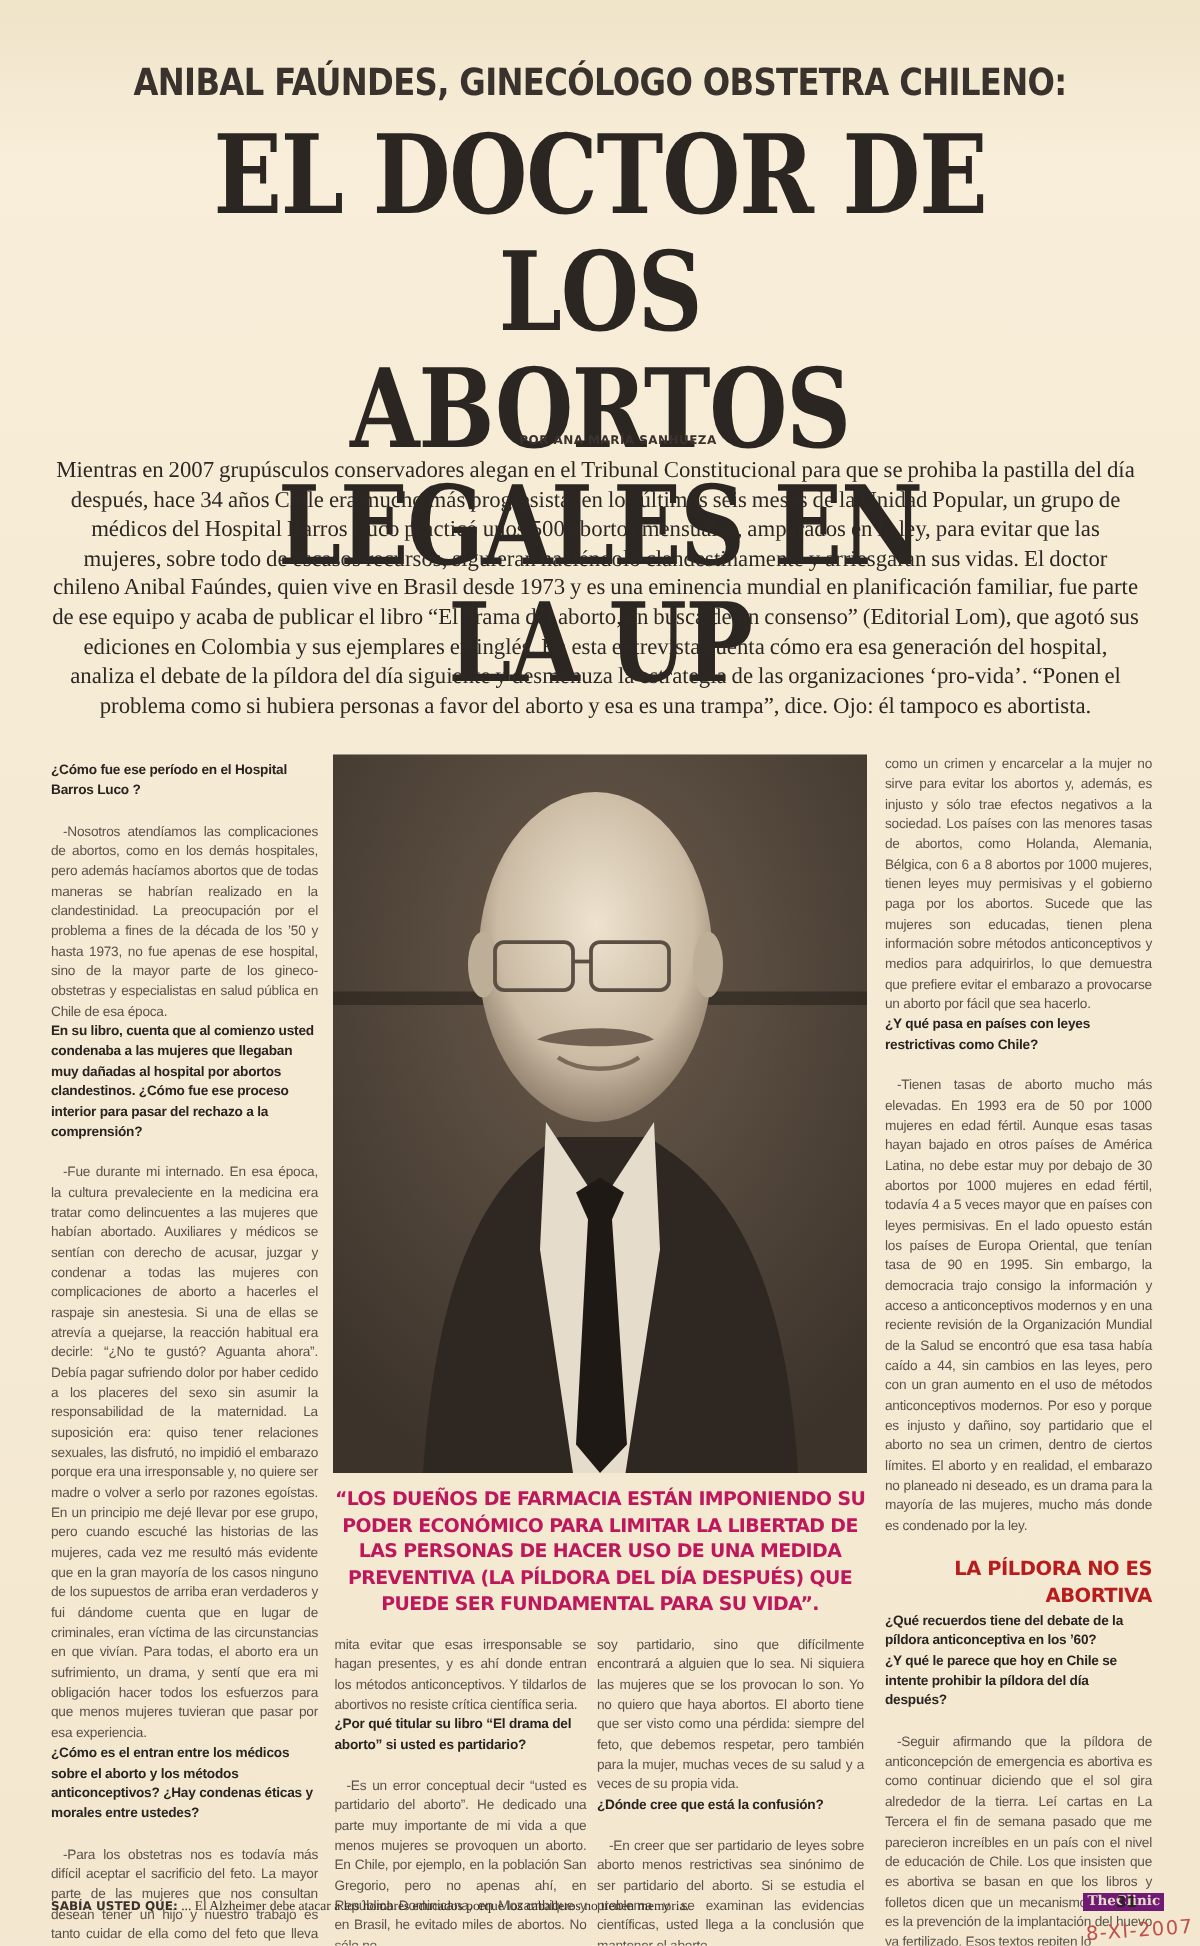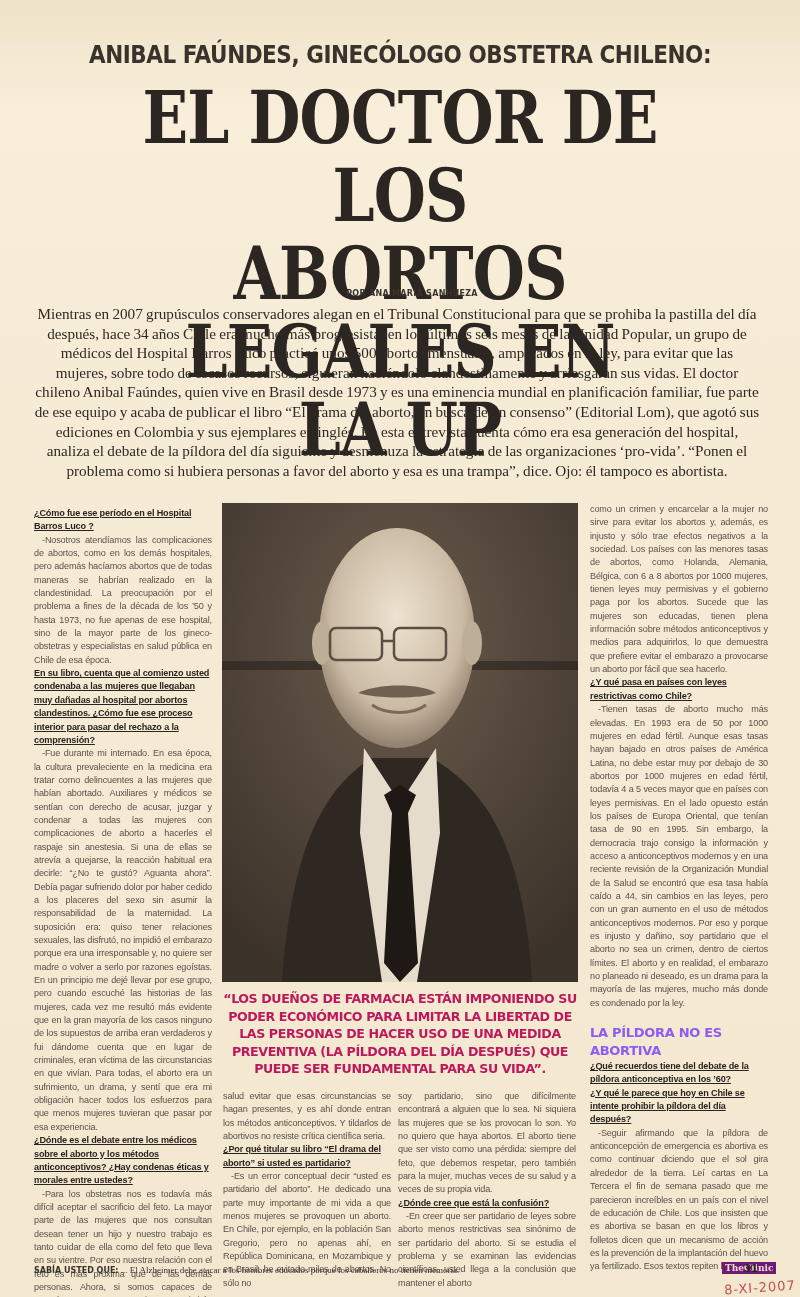--- a/index.html
+++ b/index.html
@@ -58,36 +58,36 @@
     .col {
       position: absolute;
       font-family: "Liberation Sans", sans-serif;
       font-size: 9.1px;
       line-height: 13.35px;
       color: #5a524a;
       text-align: justify;
       letter-spacing: -0.15px;
     }
     .col p { margin: 0; }
-    .col .q { color: #2a2420; font-weight: bold; text-align: left; text-decoration: underline; }
-    .col .a { text-indent: 8px; }
+    .col .q { color: #2a2420; font-weight: bold; text-align: left; }
+    .col .a { text-indent: 8px; margin-top: 14px; }
     .col-1 { left: 34px; top: 507px; width: 178px; }
     .col-4 { left: 590px; top: 503px; width: 178px; }
     .col-2 { left: 223px; top: 1090px; width: 168px; }
     .col-3 { left: 398px; top: 1090px; width: 178px; }
 
     .subhead {
       font-family: "DejaVu Sans", sans-serif;
       font-weight: bold;
       font-size: 13px;
       line-height: 18px;
-      color: #8b5cf6;
+      color: #b91c1c;
       margin-top: 14px;
       letter-spacing: -0.3px;
-      text-align: left;
+      text-align: right;
     }
 
     .photo {
       position: absolute; left: 222px; top: 503px; width: 356px; height: 479px;
       background: linear-gradient(180deg, #5e5144 0%, #4d4237 40%, #3e352d 100%);
       overflow: hidden;
     }
     .photo svg { width: 100%; height: 100%; display: block; }
 
     .pullquote {
@@ -142,21 +142,21 @@
 
   <div class="byline">POR ANA MARÍA SANHUEZA</div>
 
   <p class="lede">Mientras en 2007 grupúsculos conservadores alegan en el Tribunal Constitucional para que se prohiba la pastilla del día después, hace 34 años Chile era mucho más progresista: en los últimos seis meses de la Unidad Popular, un grupo de médicos del Hospital Barros Luco practicó unos 500 abortos mensuales, amparados en la ley, para evitar que las mujeres, sobre todo de escasos recursos, siguieran haciéndolo clandestinamente y arriesgaran sus vidas. El doctor chileno Anibal Faúndes, quien vive en Brasil desde 1973 y es una eminencia mundial en planificación familiar, fue parte de ese equipo y acaba de publicar el libro “El drama del aborto, en busca de un consenso” (Editorial Lom), que agotó sus ediciones en Colombia y sus ejemplares en inglés. En esta entrevista cuenta cómo era esa generación del hospital, analiza el debate de la píldora del día siguiente y desmenuza la estrategia de las organizaciones ‘pro-vida’. “Ponen el problema como si hubiera personas a favor del aborto y esa es una trampa”, dice. Ojo: él tampoco es abortista.</p>
 
   <div class="col col-1">
       <p class="q">¿Cómo fue ese período en el Hospital Barros Luco ?</p>
       <p class="a">-Nosotros atendíamos las complicaciones de abortos, como en los demás hospitales, pero además hacíamos abortos que de todas maneras se habrían realizado en la clandestinidad. La preocupación por el problema a fines de la década de los ’50 y hasta 1973, no fue apenas de ese hospital, sino de la mayor parte de los gineco-obstetras y especialistas en salud pública en Chile de esa época.</p>
       <p class="q">En su libro, cuenta que al comienzo usted condenaba a las mujeres que llegaban muy dañadas al hospital por abortos clandestinos. ¿Cómo fue ese proceso interior para pasar del rechazo a la comprensión?</p>
       <p class="a">-Fue durante mi internado. En esa época, la cultura prevaleciente en la medicina era tratar como delincuentes a las mujeres que habían abortado. Auxiliares y médicos se sentían con derecho de acusar, juzgar y condenar a todas las mujeres con complicaciones de aborto a hacerles el raspaje sin anestesia. Si una de ellas se atrevía a quejarse, la reacción habitual era decirle: “¿No te gustó? Aguanta ahora”. Debía pagar sufriendo dolor por haber cedido a los placeres del sexo sin asumir la responsabilidad de la maternidad. La suposición era: quiso tener relaciones sexuales, las disfrutó, no impidió el embarazo porque era una irresponsable y, no quiere ser madre o volver a serlo por razones egoístas. En un principio me dejé llevar por ese grupo, pero cuando escuché las historias de las mujeres, cada vez me resultó más evidente que en la gran mayoría de los casos ninguno de los supuestos de arriba eran verdaderos y fui dándome cuenta que en lugar de criminales, eran víctima de las circunstancias en que vivían. Para todas, el aborto era un sufrimiento, un drama, y sentí que era mi obligación hacer todos los esfuerzos para que menos mujeres tuvieran que pasar por esa experiencia.</p>
-      <p class="q">¿Dónde es el debate entre los médicos sobre el aborto y los métodos anticonceptivos? ¿Hay condenas éticas y morales entre ustedes?</p>
+      <p class="q">¿Cómo es el entran entre los médicos sobre el aborto y los métodos anticonceptivos? ¿Hay condenas éticas y morales entre ustedes?</p>
       <p class="a">-Para los obstetras nos es todavía más difícil aceptar el sacrificio del feto. La mayor parte de las mujeres que nos consultan desean tener un hijo y nuestro trabajo es tanto cuidar de ella como del feto que lleva en su vientre. Por eso nuestra relación con el feto es más próxima que de las demás personas. Ahora, si somos capaces de escuchar veremos que siempre existirán circunstancias en que nos parece moralmente aceptable el aborto, por mucho que no nos guste. Eso nos hace promover todo lo que per-</p>
     </div>
 
   <div class="photo" role="img" aria-label="Retrato de Anibal Faúndes">
     <svg viewBox="0 0 356 479" preserveAspectRatio="none">
       <defs>
         <radialGradient id="bg" cx="50%" cy="30%" r="75%">
           <stop offset="0%" stop-color="#6a5b4c"></stop>
           <stop offset="100%" stop-color="#3c332b"></stop>
         </radialGradient>
@@ -178,21 +178,21 @@
       <rect x="172" y="125" width="52" height="32" rx="6" fill="none" stroke="#5b4f44" stroke-width="2.5"></rect>
       <line x1="160" y1="138" x2="172" y2="138" stroke="#5b4f44" stroke-width="2.5"></line>
       <path d="M136 190 C155 180 200 180 214 190 C200 196 155 196 136 190 Z" fill="#6f6052"></path>
       <path d="M150 202 C165 212 190 212 204 202" stroke="#7a6a58" stroke-width="3" fill="none"></path>
     </svg>
   </div>
 
   <div class="pullquote">“LOS DUEÑOS DE FARMACIA ESTÁN IMPONIENDO SU PODER ECONÓMICO PARA LIMITAR LA LIBERTAD DE LAS PERSONAS DE HACER USO DE UNA MEDIDA PREVENTIVA (LA PÍLDORA DEL DÍA DESPUÉS) QUE PUEDE SER FUNDAMENTAL PARA SU VIDA”.</div>
 
   <div class="col col-2">
-      <p class="c">salud evitar que esas circunstancias se hagan presentes, y es ahí donde entran los métodos anticonceptivos. Y tildarlos de abortivos no resiste crítica científica seria.</p>
+      <p class="c">mita evitar que esas irresponsable se hagan presentes, y es ahí donde entran los métodos anticonceptivos. Y tildarlos de abortivos no resiste crítica científica seria.</p>
       <p class="q">¿Por qué titular su libro “El drama del aborto” si usted es partidario?</p>
       <p class="a">-Es un error conceptual decir “usted es partidario del aborto”. He dedicado una parte muy importante de mi vida a que menos mujeres se provoquen un aborto. En Chile, por ejemplo, en la población San Gregorio, pero no apenas ahí, en República Dominicana, en Mozambique y en Brasil, he evitado miles de abortos. No sólo no</p>
     </div>
   <div class="col col-3">
       <p class="c">soy partidario, sino que difícilmente encontrará a alguien que lo sea. Ni siquiera las mujeres que se los provocan lo son. Yo no quiero que haya abortos. El aborto tiene que ser visto como una pérdida: siempre del feto, que debemos respetar, pero también para la mujer, muchas veces de su salud y a veces de su propia vida.</p>
       <p class="q">¿Dónde cree que está la confusión?</p>
       <p class="a">-En creer que ser partidario de leyes sobre aborto menos restrictivas sea sinónimo de ser partidario del aborto. Si se estudia el problema y se examinan las evidencias científicas, usted llega a la conclusión que mantener el aborto</p>
     </div>
   <div class="col col-4">
       <p class="c">como un crimen y encarcelar a la mujer no sirve para evitar los abortos y, además, es injusto y sólo trae efectos negativos a la sociedad. Los países con las menores tasas de abortos, como Holanda, Alemania, Bélgica, con 6 a 8 abortos por 1000 mujeres, tienen leyes muy permisivas y el gobierno paga por los abortos. Sucede que las mujeres son educadas, tienen plena información sobre métodos anticonceptivos y medios para adquirirlos, lo que demuestra que prefiere evitar el embarazo a provocarse un aborto por fácil que sea hacerlo.</p>

